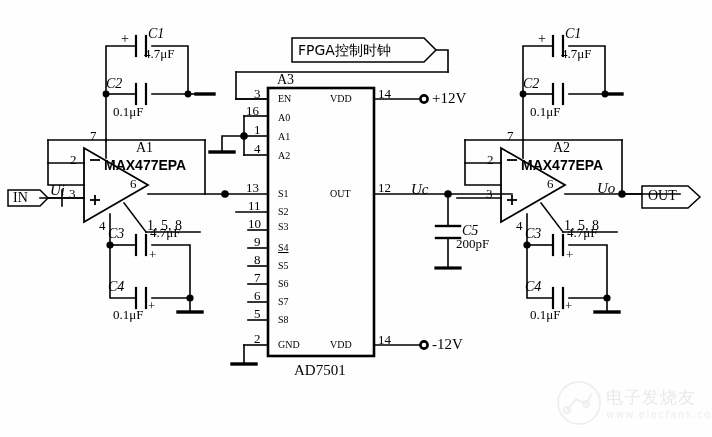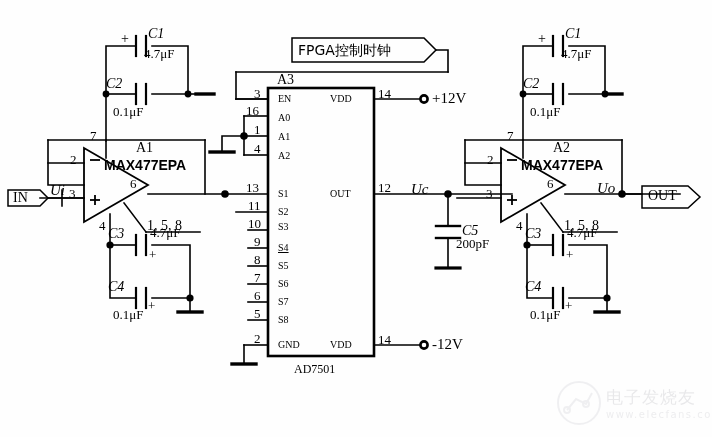--- a/index.html
+++ b/index.html
@@ -266,21 +266,21 @@
   <span class="lbl pinname" style="left:278px;top:314px;">S8</span>
   <span class="lbl pinname" style="left:278px;top:339px;">GND</span>
 
   <span class="lbl pinname" style="left:330px;top:93px;">VDD</span>
   <span class="lbl pin" style="left:378px;top:86px;">14</span>
   <span class="lbl pinname" style="left:330px;top:188px;">OUT</span>
   <span class="lbl pin" style="left:378px;top:180px;">12</span>
   <span class="lbl pinname" style="left:330px;top:339px;">VDD</span>
   <span class="lbl pin" style="left:378px;top:332px;">14</span>
 
-  <span class="lbl serif" style="left:294px;top:362px;font-size:12px;">AD7501</span>
+  <span class="lbl serif" style="left:294px;top:362px;font-size:15px;">AD7501</span>
 
   <span class="lbl serif" style="left:432px;top:90px;font-size:15px;">+12V</span>
   <span class="lbl serif" style="left:432px;top:336px;font-size:15px;">-12V</span>
 
   <span class="lbl serif ital" style="left:411px;top:181px;font-size:15px;">Uc</span>
 
   <span class="lbl serif ital big" style="left:462px;top:216px;margin-top:7px;">C5</span>
   <span class="lbl serif val" style="left:456px;top:236px;">200pF</span>
 
   <span class="lbl serif ital big" style="left:565px;top:26px;">C1</span>

